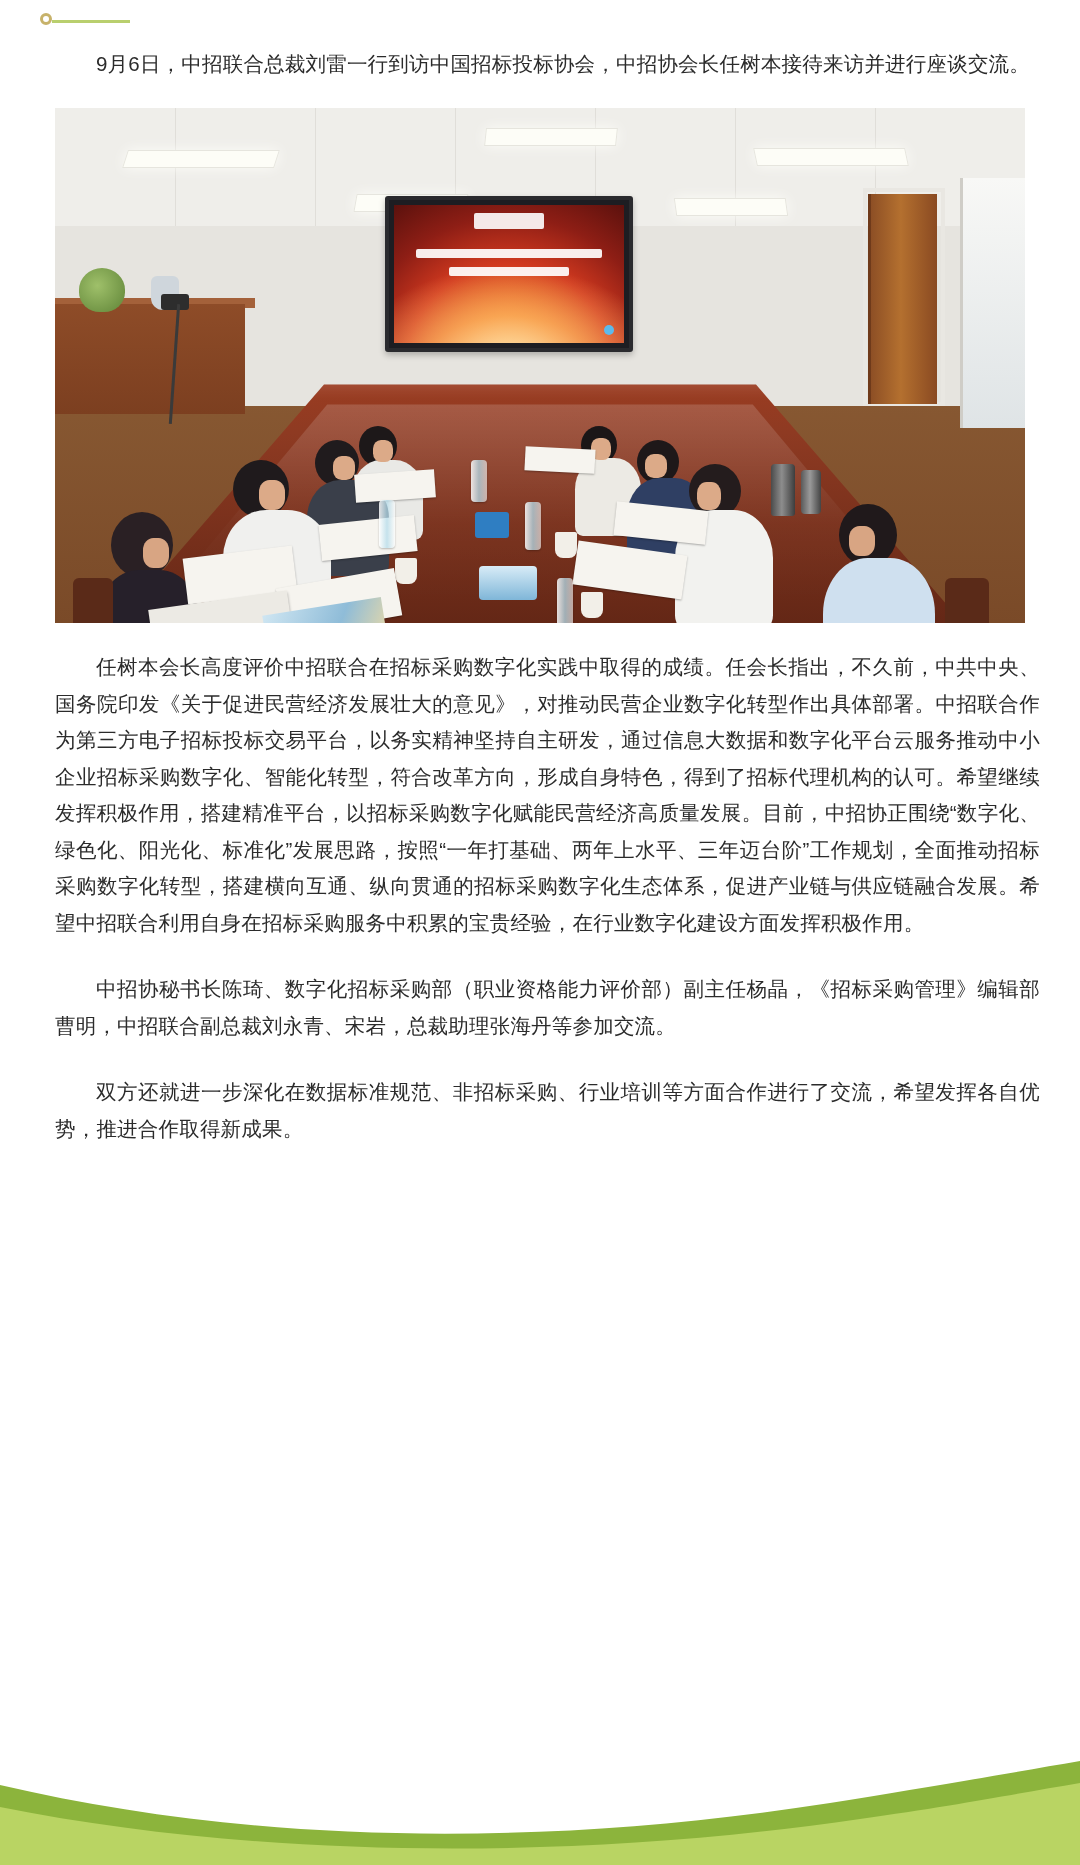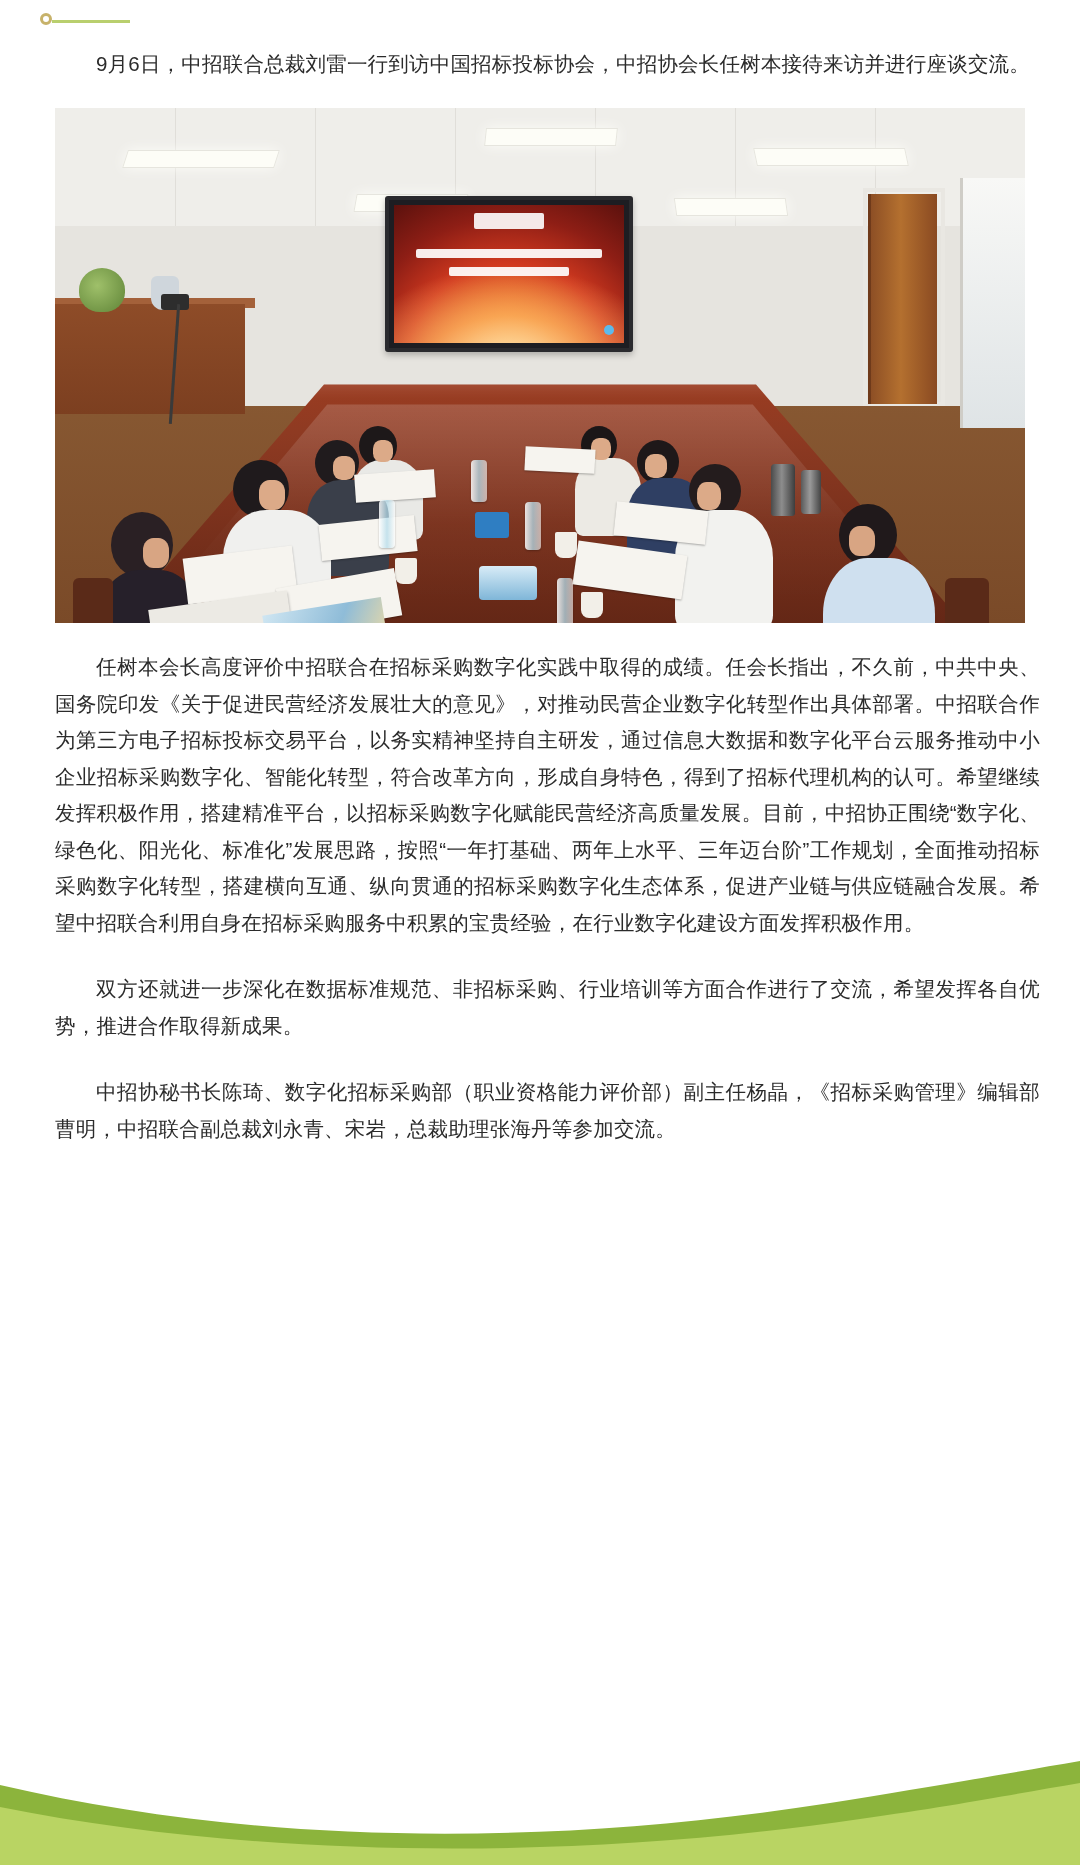--- a/index.html
+++ b/index.html
@@ -433,22 +433,22 @@
         <div class="bottle b2"></div>
         <div class="bottle b5"></div>
         <div class="paper p2"></div>
         <div class="notebook"></div>
         <div class="brochure"></div>
 
       </div>
     </div>
 
     <p class="body-text">任树本会长高度评价中招联合在招标采购数字化实践中取得的成绩。任会长指出，不久前，中共中央、国务院印发《关于促进民营经济发展壮大的意见》，对推动民营企业数字化转型作出具体部署。中招联合作为第三方电子招标投标交易平台，以务实精神坚持自主研发，通过信息大数据和数字化平台云服务推动中小企业招标采购数字化、智能化转型，符合改革方向，形成自身特色，得到了招标代理机构的认可。希望继续发挥积极作用，搭建精准平台，以招标采购数字化赋能民营经济高质量发展。目前，中招协正围绕“数字化、绿色化、阳光化、标准化”发展思路，按照“一年打基础、两年上水平、三年迈台阶”工作规划，全面推动招标采购数字化转型，搭建横向互通、纵向贯通的招标采购数字化生态体系，促进产业链与供应链融合发展。希望中招联合利用自身在招标采购服务中积累的宝贵经验，在行业数字化建设方面发挥积极作用。</p>
+    <p class="body-text">中招协秘书长陈琦、数字化招标采购部（职业资格能力评价部）副主任杨晶，《招标采购管理》编辑部曹明，中招联合副总裁刘永青、宋岩，总裁助理张海丹等参加交流。</p>
     <p class="body-text">双方还就进一步深化在数据标准规范、非招标采购、行业培训等方面合作进行了交流，希望发挥各自优势，推进合作取得新成果。</p>
-    <p class="body-text">中招协秘书长陈琦、数字化招标采购部（职业资格能力评价部）副主任杨晶，《招标采购管理》编辑部曹明，中招联合副总裁刘永青、宋岩，总裁助理张海丹等参加交流。</p>
   </div>
 
   <div class="bottom-wave">
     <svg width="1080" height="120" viewBox="0 0 1080 120" preserveAspectRatio="none" aria-hidden="true">
       <path d="M0,40 C240,96 520,106 830,58 C930,42 1010,28 1080,16 L1080,120 L0,120 Z" fill="#8cb43c"></path>
       <path d="M0,62 C250,112 560,118 860,74 C960,60 1020,48 1080,38 L1080,120 L0,120 Z" fill="#b9d463"></path>
     </svg>
   </div>
 
 </div>

